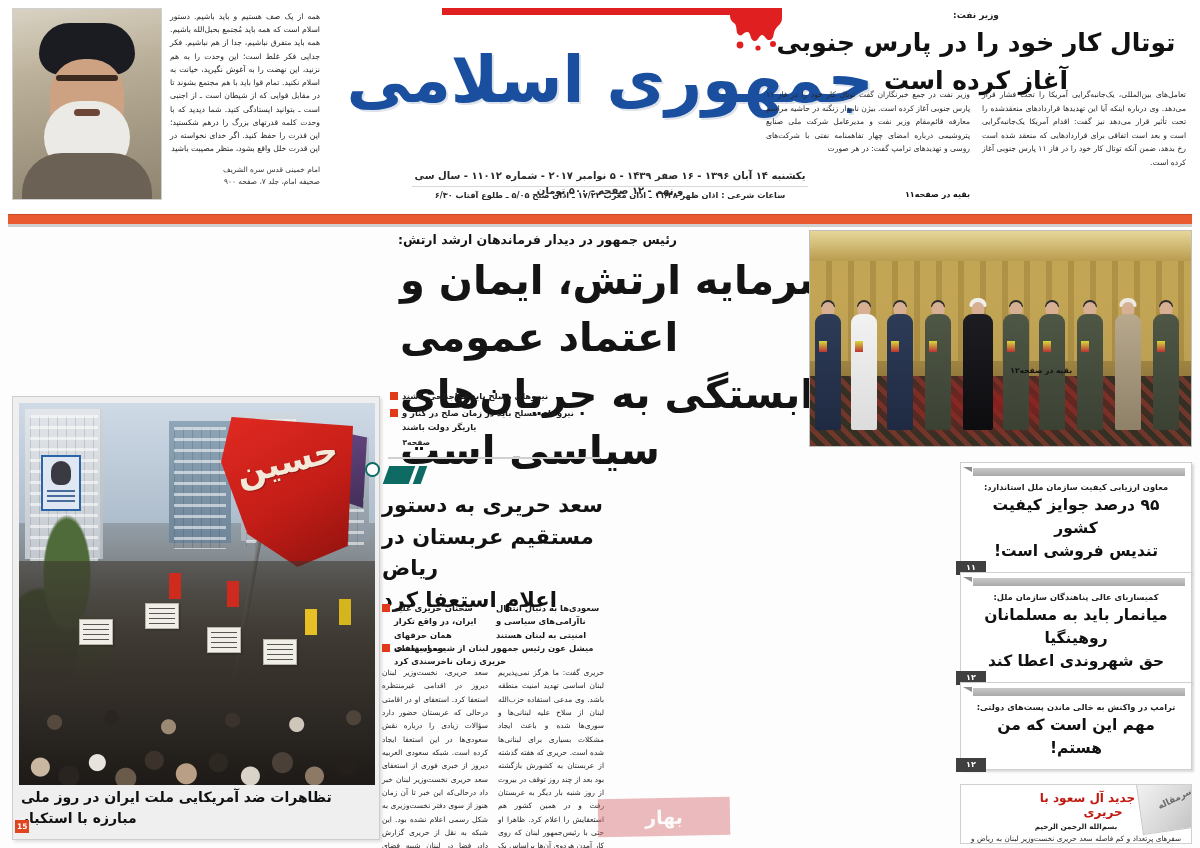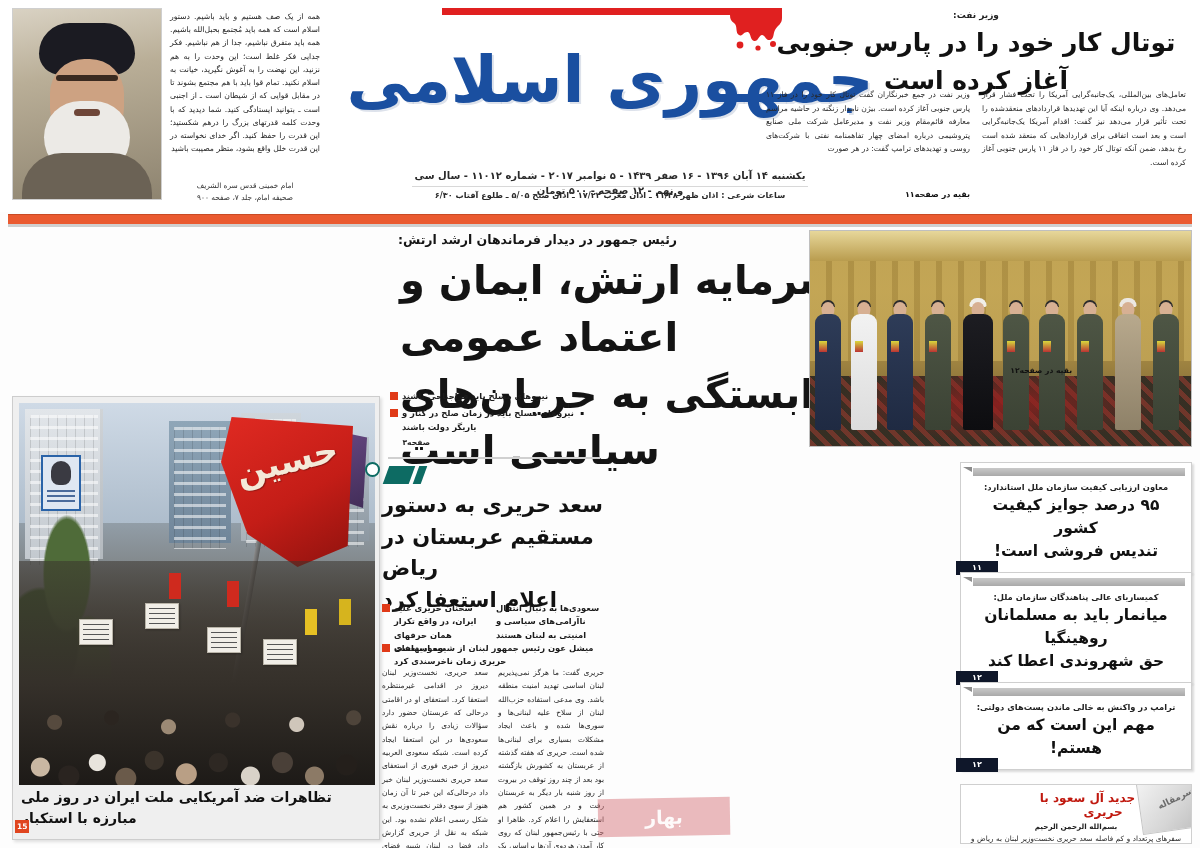--- a/index.html
+++ b/index.html
@@ -132,22 +132,22 @@
     position: absolute;
     top: 8px; right: 880px;
     width: 150px; height: 195px;
     font-size: 7.7px;
     line-height: 1.72;
     color: #252525;
     text-align: justify;
     padding-top: 2px;
   }
   .imam-src {
-    margin-top: 24px;
-    text-align: center;
+    margin-top: 8px;
+    text-align: right;
     font-size: 7.4px;
     line-height: 1.7;
     color: #333;
   }
 
   
   .oil-kicker {
     position: absolute;
     top: 10px; right: 14px;
     width: 420px;
@@ -536,26 +536,26 @@
     text-align: center;
     font-size: 15.5px;
     font-weight: 700;
     color: #111;
     line-height: 1.48;
   }
   .nb-badge {
     position: absolute;
     bottom: -3px; left: -5px;
     min-width: 14px; height: 14px;
-    background: #0f172a;
+    background: #404040;
     color: #fff;
     font-size: 8px;
     font-weight: 700;
     display: flex; align-items: center; justify-content: center;
-    padding: 0 16px;
+    padding: 0 10px;
   }
 
   
   .editorial {
     position: absolute;
     right: 8px; top: 784px;
     width: 232px; height: 60px;
     background: #fff;
     border: 1px solid #cfcfcf;
     overflow: hidden;

